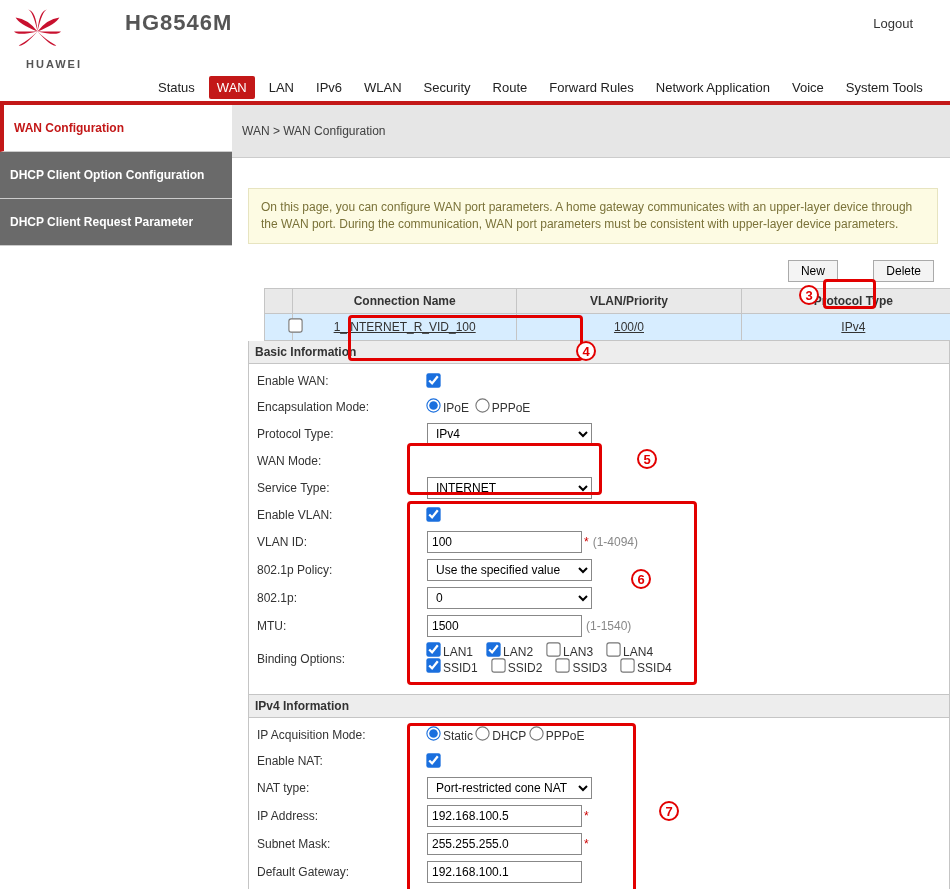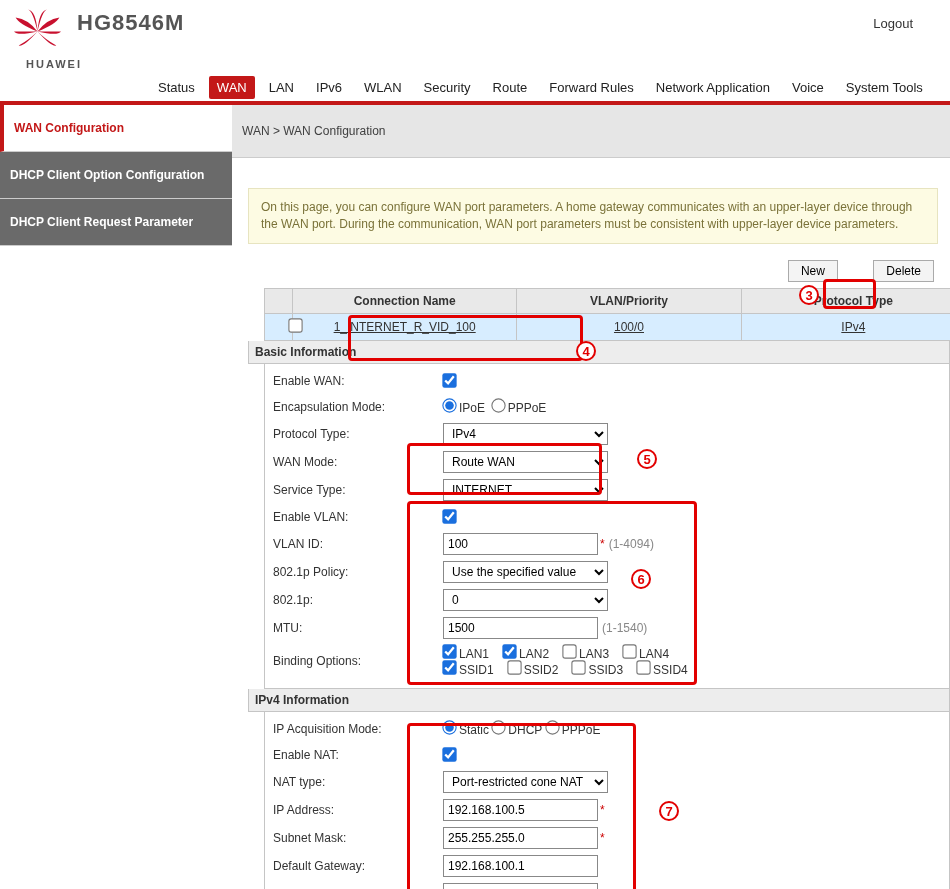--- a/index.html
+++ b/index.html
@@ -9,20 +9,21 @@
     background: #fff;
     color: #333;
     width: 950px;
   }
   
   .header {
     display: flex;
     align-items: center;
     padding: 8px 10px 0 10px;
     position: relative;
+    gap: 48px;
   }
   .logo {
     width: 55px;
     height: 50px;
     margin-right: 12px;
   }
   .device-name {
     font-size: 22px;
     font-weight: bold;
     color: #555;
@@ -152,24 +153,24 @@
   .section-title {
     font-weight: bold;
     background: #ededed;
     margin-left: 16px;
     padding: 4px 6px;
     border: 1px solid #c5c5c5;
     border-top: none;
   }
   
   .form {
-    margin-left: 32px;
+    margin-left: 16px;
     border: 1px solid #c5c5c5;
     border-top: none;
-    padding: 4px 0 8px 0;
+    padding: 4px 0 16px 0;
   }
   .row {
     display: flex;
     align-items: center;
     padding: 3px 8px;
     min-height: 26px;
   }
   .row .label {
     width: 170px;
     flex-shrink: 0;
@@ -295,21 +296,20 @@
         <label><input type="radio" name="enc" checked="" style=""><span>IPoE</span></label>&nbsp;&nbsp;
         <label><input type="radio" name="enc" style=""><span>PPPoE</span></label></div>
 
       <div class="row">
           <div class="label">Protocol Type:</div>
         <select><option>IPv4</option></select>
         </div>
 
       <div class="row">
           <div class="label">WAN Mode:</div>
-        <select><option>Route WAN</option></select>
         </div>
 
       <div class="row">
           <div class="label">Service Type:</div>
         <select><option>INTERNET</option></select>
         </div>
 
       <div class="row">
           <div class="label">Enable VLAN:</div>
         <input type="checkbox" checked="" style="">

